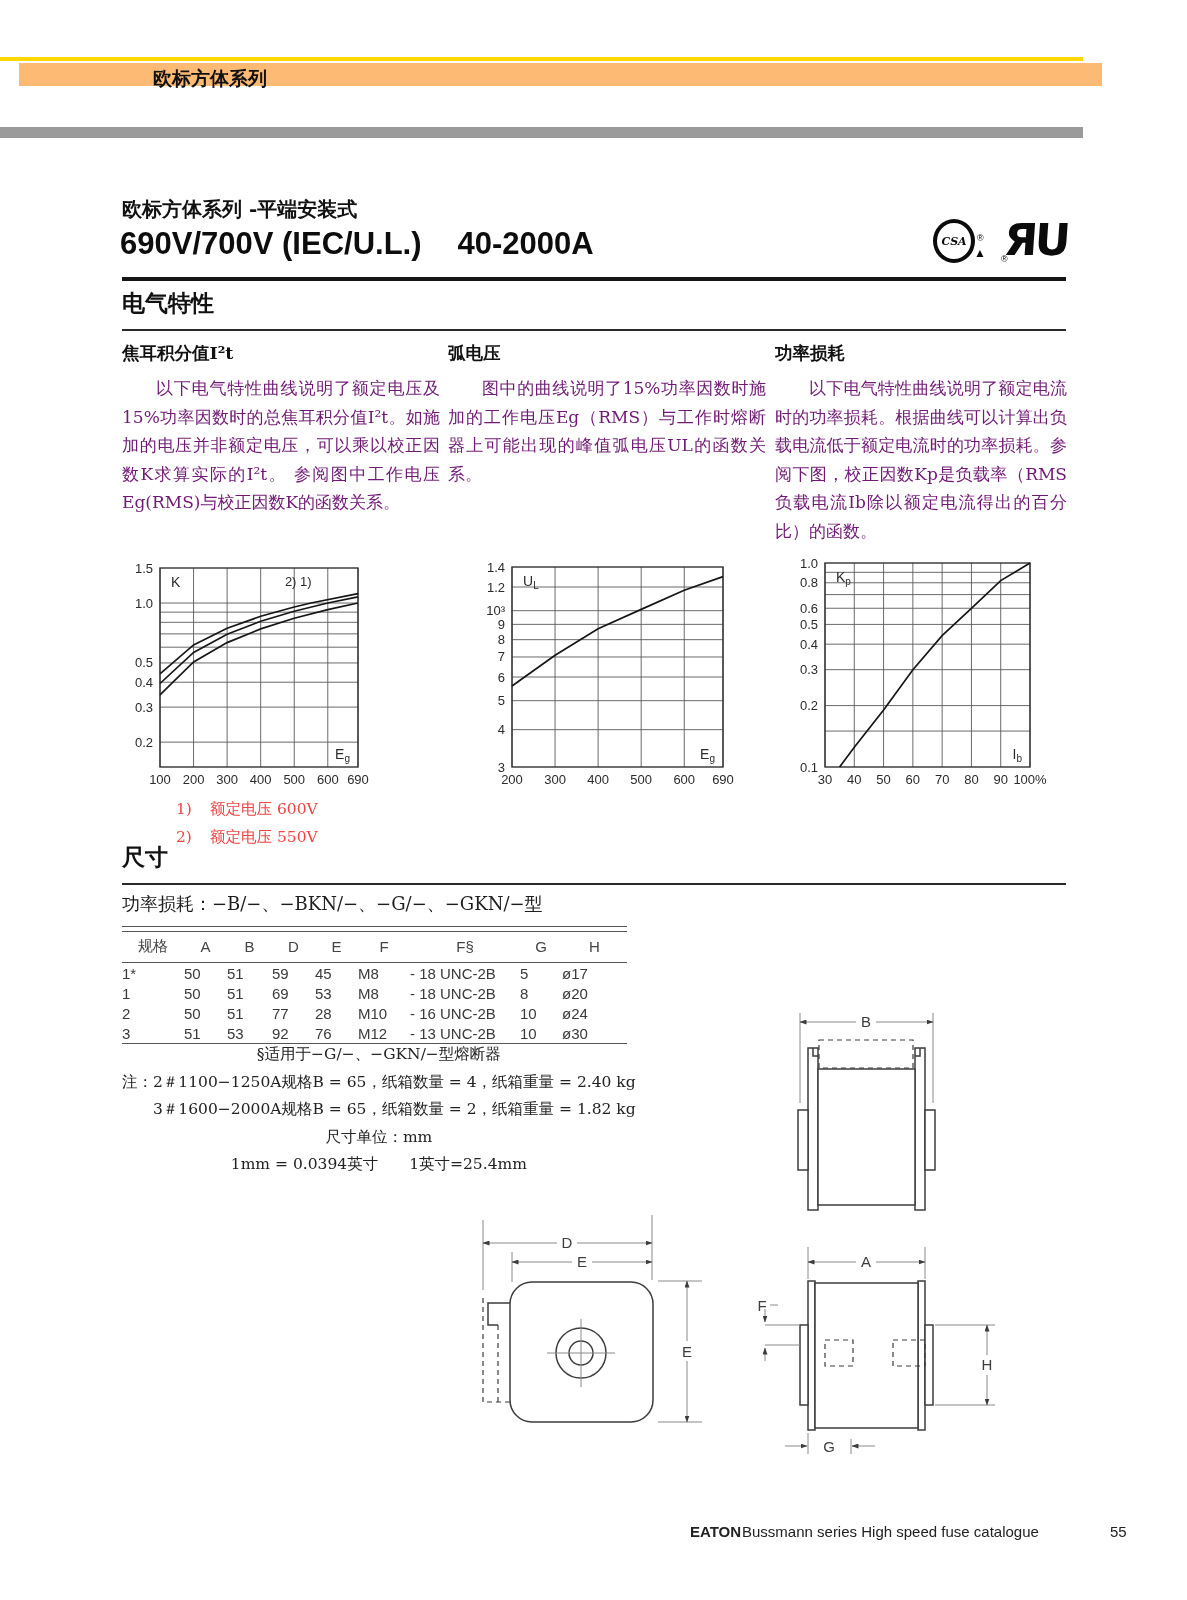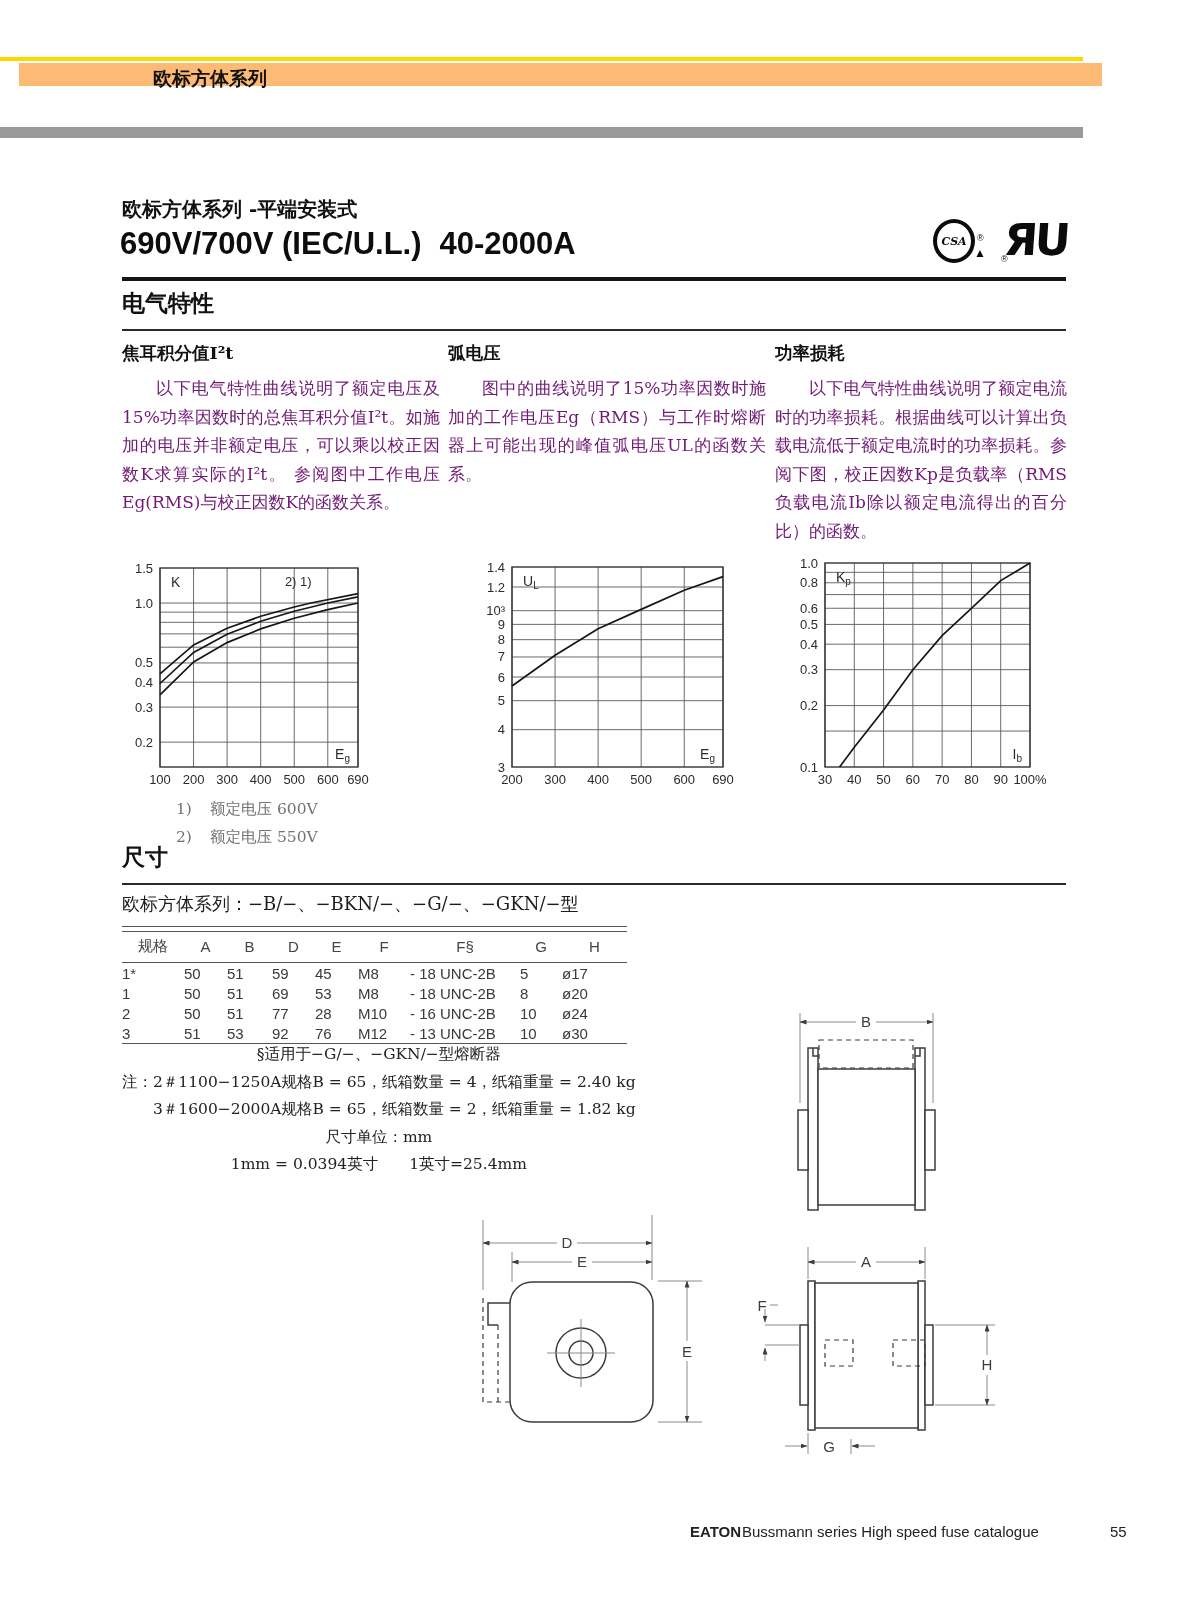--- a/index.html
+++ b/index.html
@@ -7,42 +7,42 @@
        font-family:"Liberation Sans",sans-serif;color:#1a1a1a;}
   .cn{font-family:"DejaVu Serif","Liberation Serif",serif;}
   
   .band-top{position:absolute;left:0;top:57px;width:1083px;height:4px;background:#ffd800;}
   .band{position:absolute;left:0;top:63px;width:1083px;height:23px;background:#fdba74;margin-left:19px;}
   .band span{position:absolute;left:134px;top:0;line-height:31px;font-weight:bold;font-size:19px;color:#111;}
   .grayband{position:absolute;left:0;top:127px;width:1083px;height:11px;background:#9a9a9a;}
   
   .hdr-sub{position:absolute;left:122px;top:196px;font-size:20px;font-weight:bold;color:#111;text-align:right;}
   .hdr-title{position:absolute;left:120px;top:226px;font-size:31px;font-weight:bold;color:#0d0d0d;letter-spacing:0;}
-  .hdr-title .gap{margin-right:18px;}
+  .hdr-title .gap{margin-right:36px;}
   .csa{position:absolute;left:933px;top:219px;width:34px;height:36px;border:4px solid #0b0b0b;border-radius:50%;
        display:flex;align-items:center;justify-content:center;font:italic bold 11px "DejaVu Serif",serif;color:#0b0b0b;}
   .csa-reg{position:absolute;left:977px;top:233px;font-size:9px;color:#0b0b0b;}
   .csa-tri{position:absolute;left:974px;top:246px;font-size:12px;color:#0b0b0b;}
   .ul{position:absolute;left:1004px;top:214px;font:900 44px "DejaVu Sans",sans-serif;color:#0b0b0b;
       letter-spacing:-3px;transform:skewX(-4deg);}
   .ul-reg{position:absolute;left:1001px;top:254px;font-size:9px;color:#0b0b0b;}
   .title-rule{position:absolute;left:122px;top:277px;width:944px;height:3.5px;background:#161616;}
   
   .sec-title{position:absolute;font-size:23px;font-weight:bold;color:#111;}
   .rule2{position:absolute;width:944px;height:2px;background:#2a2a2a;}
   
   .col{position:absolute;top:341px;}
   .col h3{font-size:17.5px;font-weight:bold;margin:0 0 9px;color:#111;}
   .col p{margin:0;font-size:17px;line-height:28.6px;text-align:justify;text-indent:2em;color:#701a75;}
   
   svg.chart{position:absolute;overflow:visible;}
   .tick{font:13px "Liberation Sans",sans-serif;fill:#2b2b2b;}
   .axlab{font:14px "Liberation Sans",sans-serif;fill:#2b2b2b;}
   .axsub{font-size:10px;}
-  .fnotes{position:absolute;left:176px;top:799px;font-size:15.5px;color:#737373;}
+  .fnotes{position:absolute;left:176px;top:799px;font-size:15.5px;color:#ef4444;}
   .fnotes div{margin-bottom:7px;}
   .fnotes .num{display:inline-block;width:34px;}
   
   .dims-intro{position:absolute;left:122px;top:892px;font-size:18px;color:#1d1d1d;}
   
   .tblwrap{position:absolute;left:122px;top:926px;width:505px;}
   .topline{border-top:1.3px solid #555;margin-bottom:4px;}
   .tblwrap table{width:100%;border-collapse:collapse;border-top:1.3px solid #555;border-bottom:1.3px solid #555;
        font-size:15px;color:#3a3a3a;}
   .tblwrap th{font-weight:normal;text-align:center;padding:5px 0 6px;border-bottom:1.2px solid #555;color:#444;}
@@ -218,21 +218,21 @@
   <div>
     <span class="num">1)</span><span>额定电压 600V</span>
   </div>
   <div>
     <span class="num">2)</span><span>额定电压 550V</span>
   </div>
 </div>
 
 <div class="sec-title cn" style="left:122px;top:842px;">尺寸</div>
 <div class="rule2" style="left:122px;top:883px;"></div>
-<div class="dims-intro cn">欧标方体系列：−B/−、−BKN/−、−G/−、−GKN/−型</div>
+<div class="dims-intro cn">功率损耗：−B/−、−BKN/−、−G/−、−GKN/−型</div>
 
 <div class="tblwrap">
   <div class="topline"></div>
   <table>
     <colgroup>
       <col style="width:62px">
         <col style="width:43px">
         <col style="width:45px">
         <col style="width:43px">
       <col style="width:43px">

